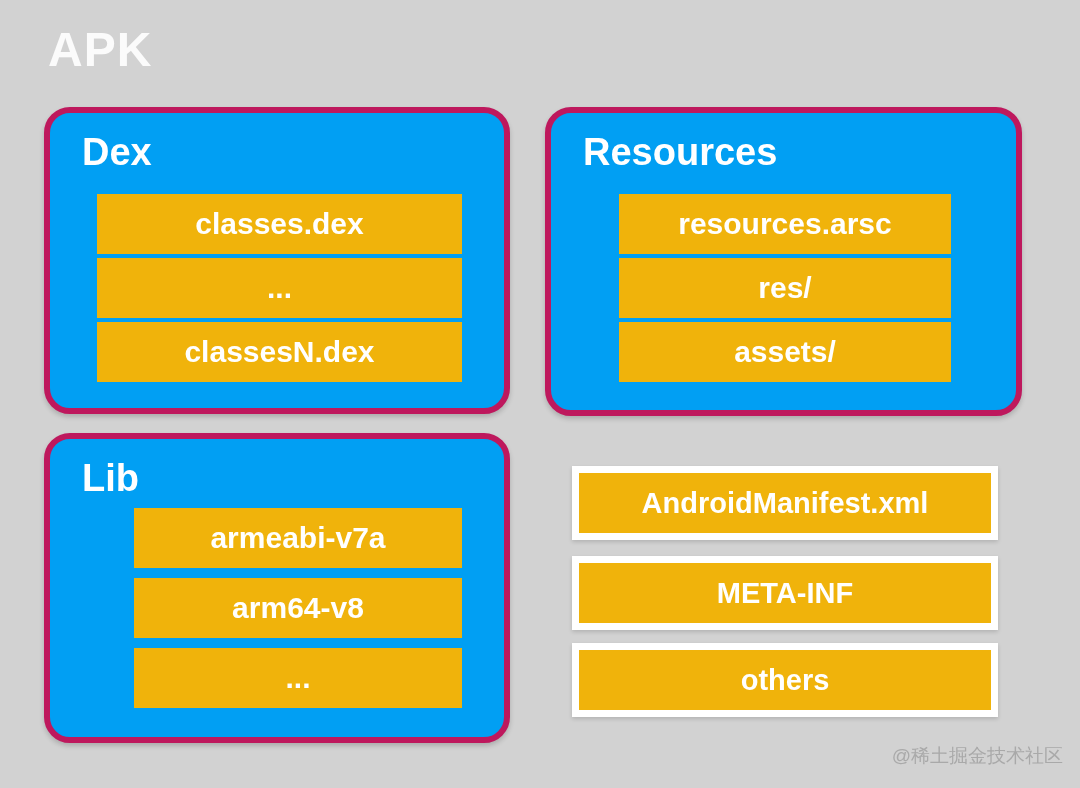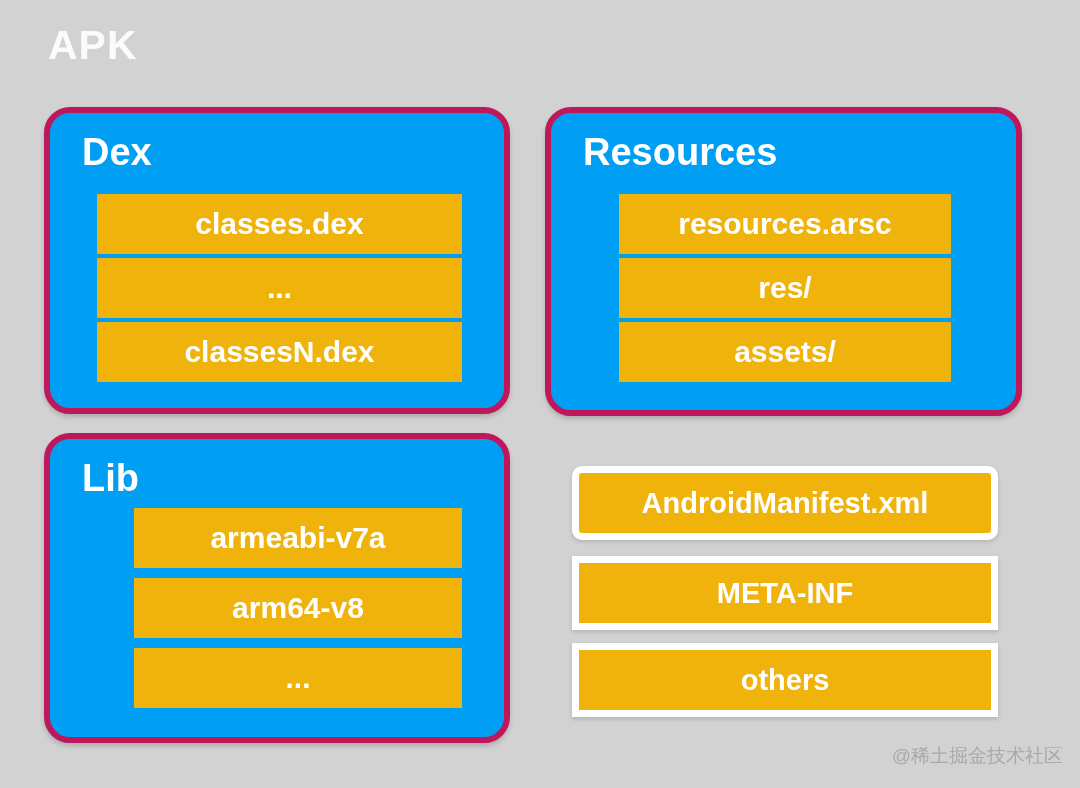--- a/index.html
+++ b/index.html
@@ -17,21 +17,21 @@
     position: relative;
     overflow: hidden;
     background: var(--background, #D2D2D2);
     font-family: "Liberation Sans", "DejaVu Sans", sans-serif;
   }
 
   .apk-title {
     position: absolute;
     left: 48px;
     top: 22px;
-    font-size: 41px;
+    font-size: 48px;
     font-weight: bold;
     color: #FBFBFB;
     letter-spacing: 1px;
   }
 
   .group {
     position: absolute;
     background: var(--group-fill, #019FF3);
     border: 6px solid #be185d;
     border-radius: 26px;
@@ -81,21 +81,21 @@
     border: 7px solid #FFFFFF;
     box-shadow: 0 2px 4px rgba(0,0,0,0.15);
     display: flex;
     align-items: center;
     justify-content: center;
     color: var(--text, #FFFFFF);
     font-size: 29px;
     font-weight: bold;
     white-space: nowrap;
   }
-  #solo-manifest { top: 466px; border-radius: 10px; }
+  #solo-manifest { top: 466px; }
   #solo-metainf  { top: 556px; }
   #solo-others   { top: 643px; }
 
   .watermark {
     position: absolute;
     right: 17px;
     bottom: 19px;
     font-size: 19px;
     color: var(--watermark, #A9A9A9);
   }

